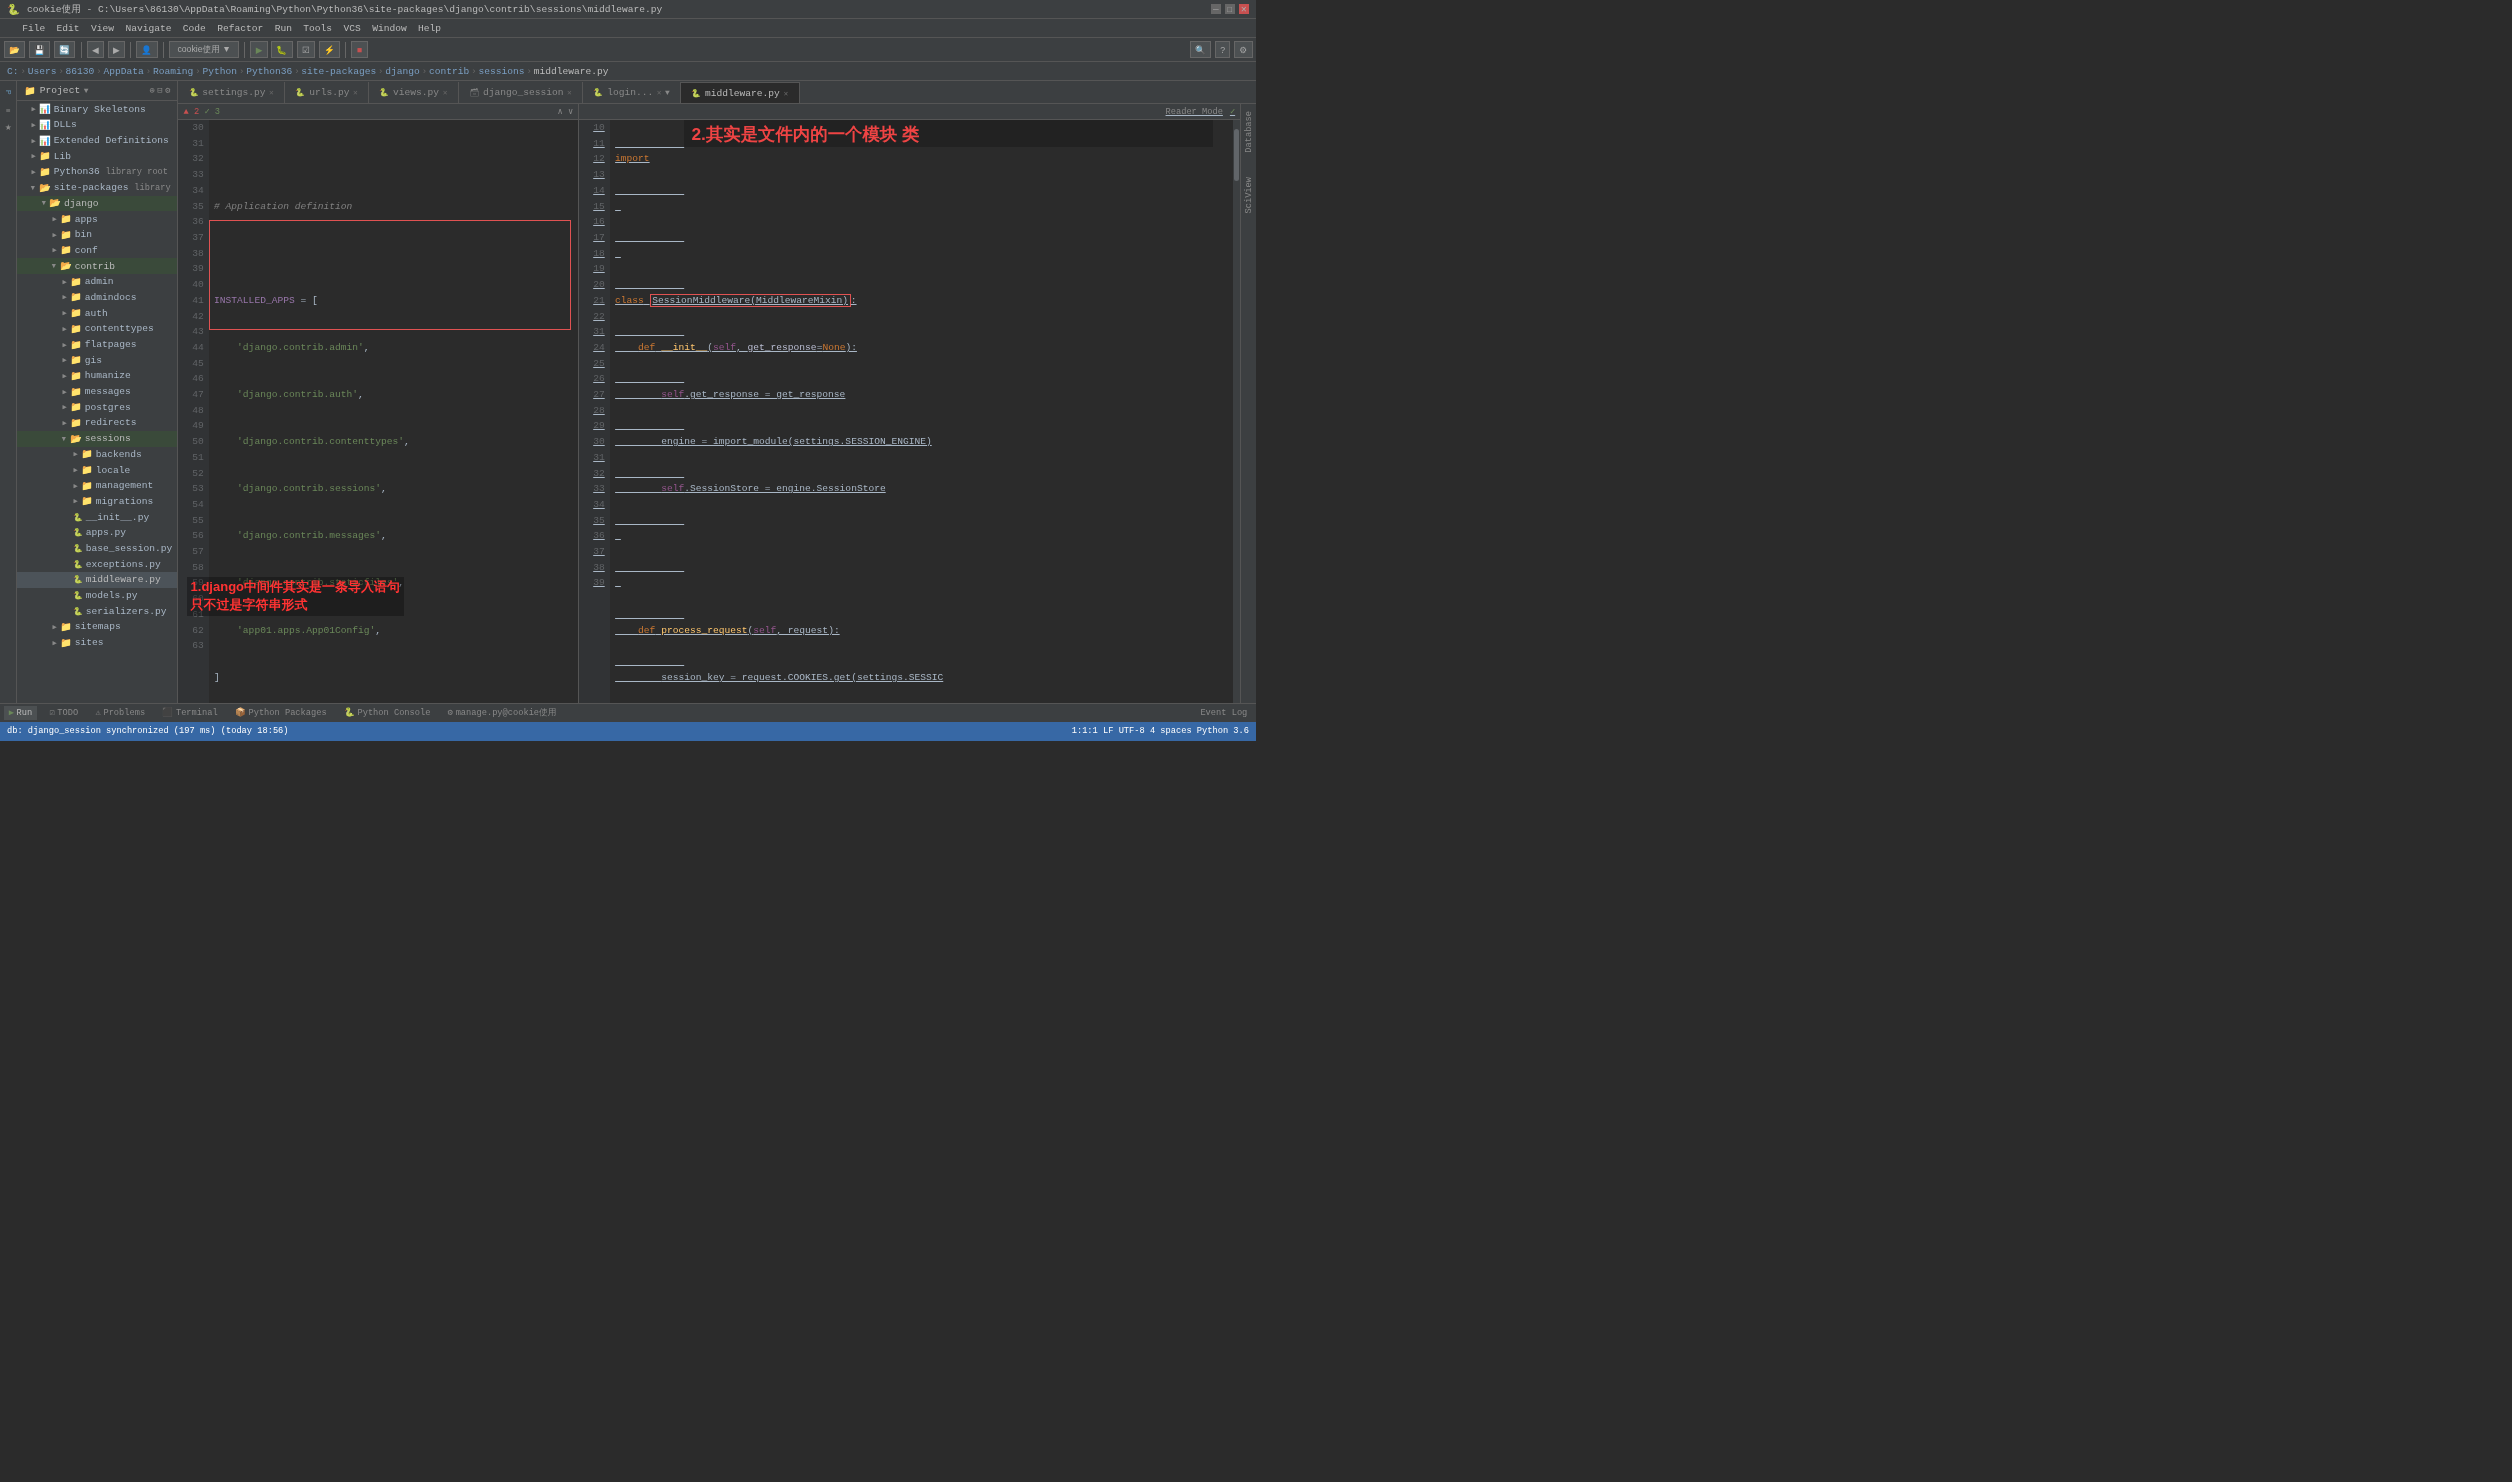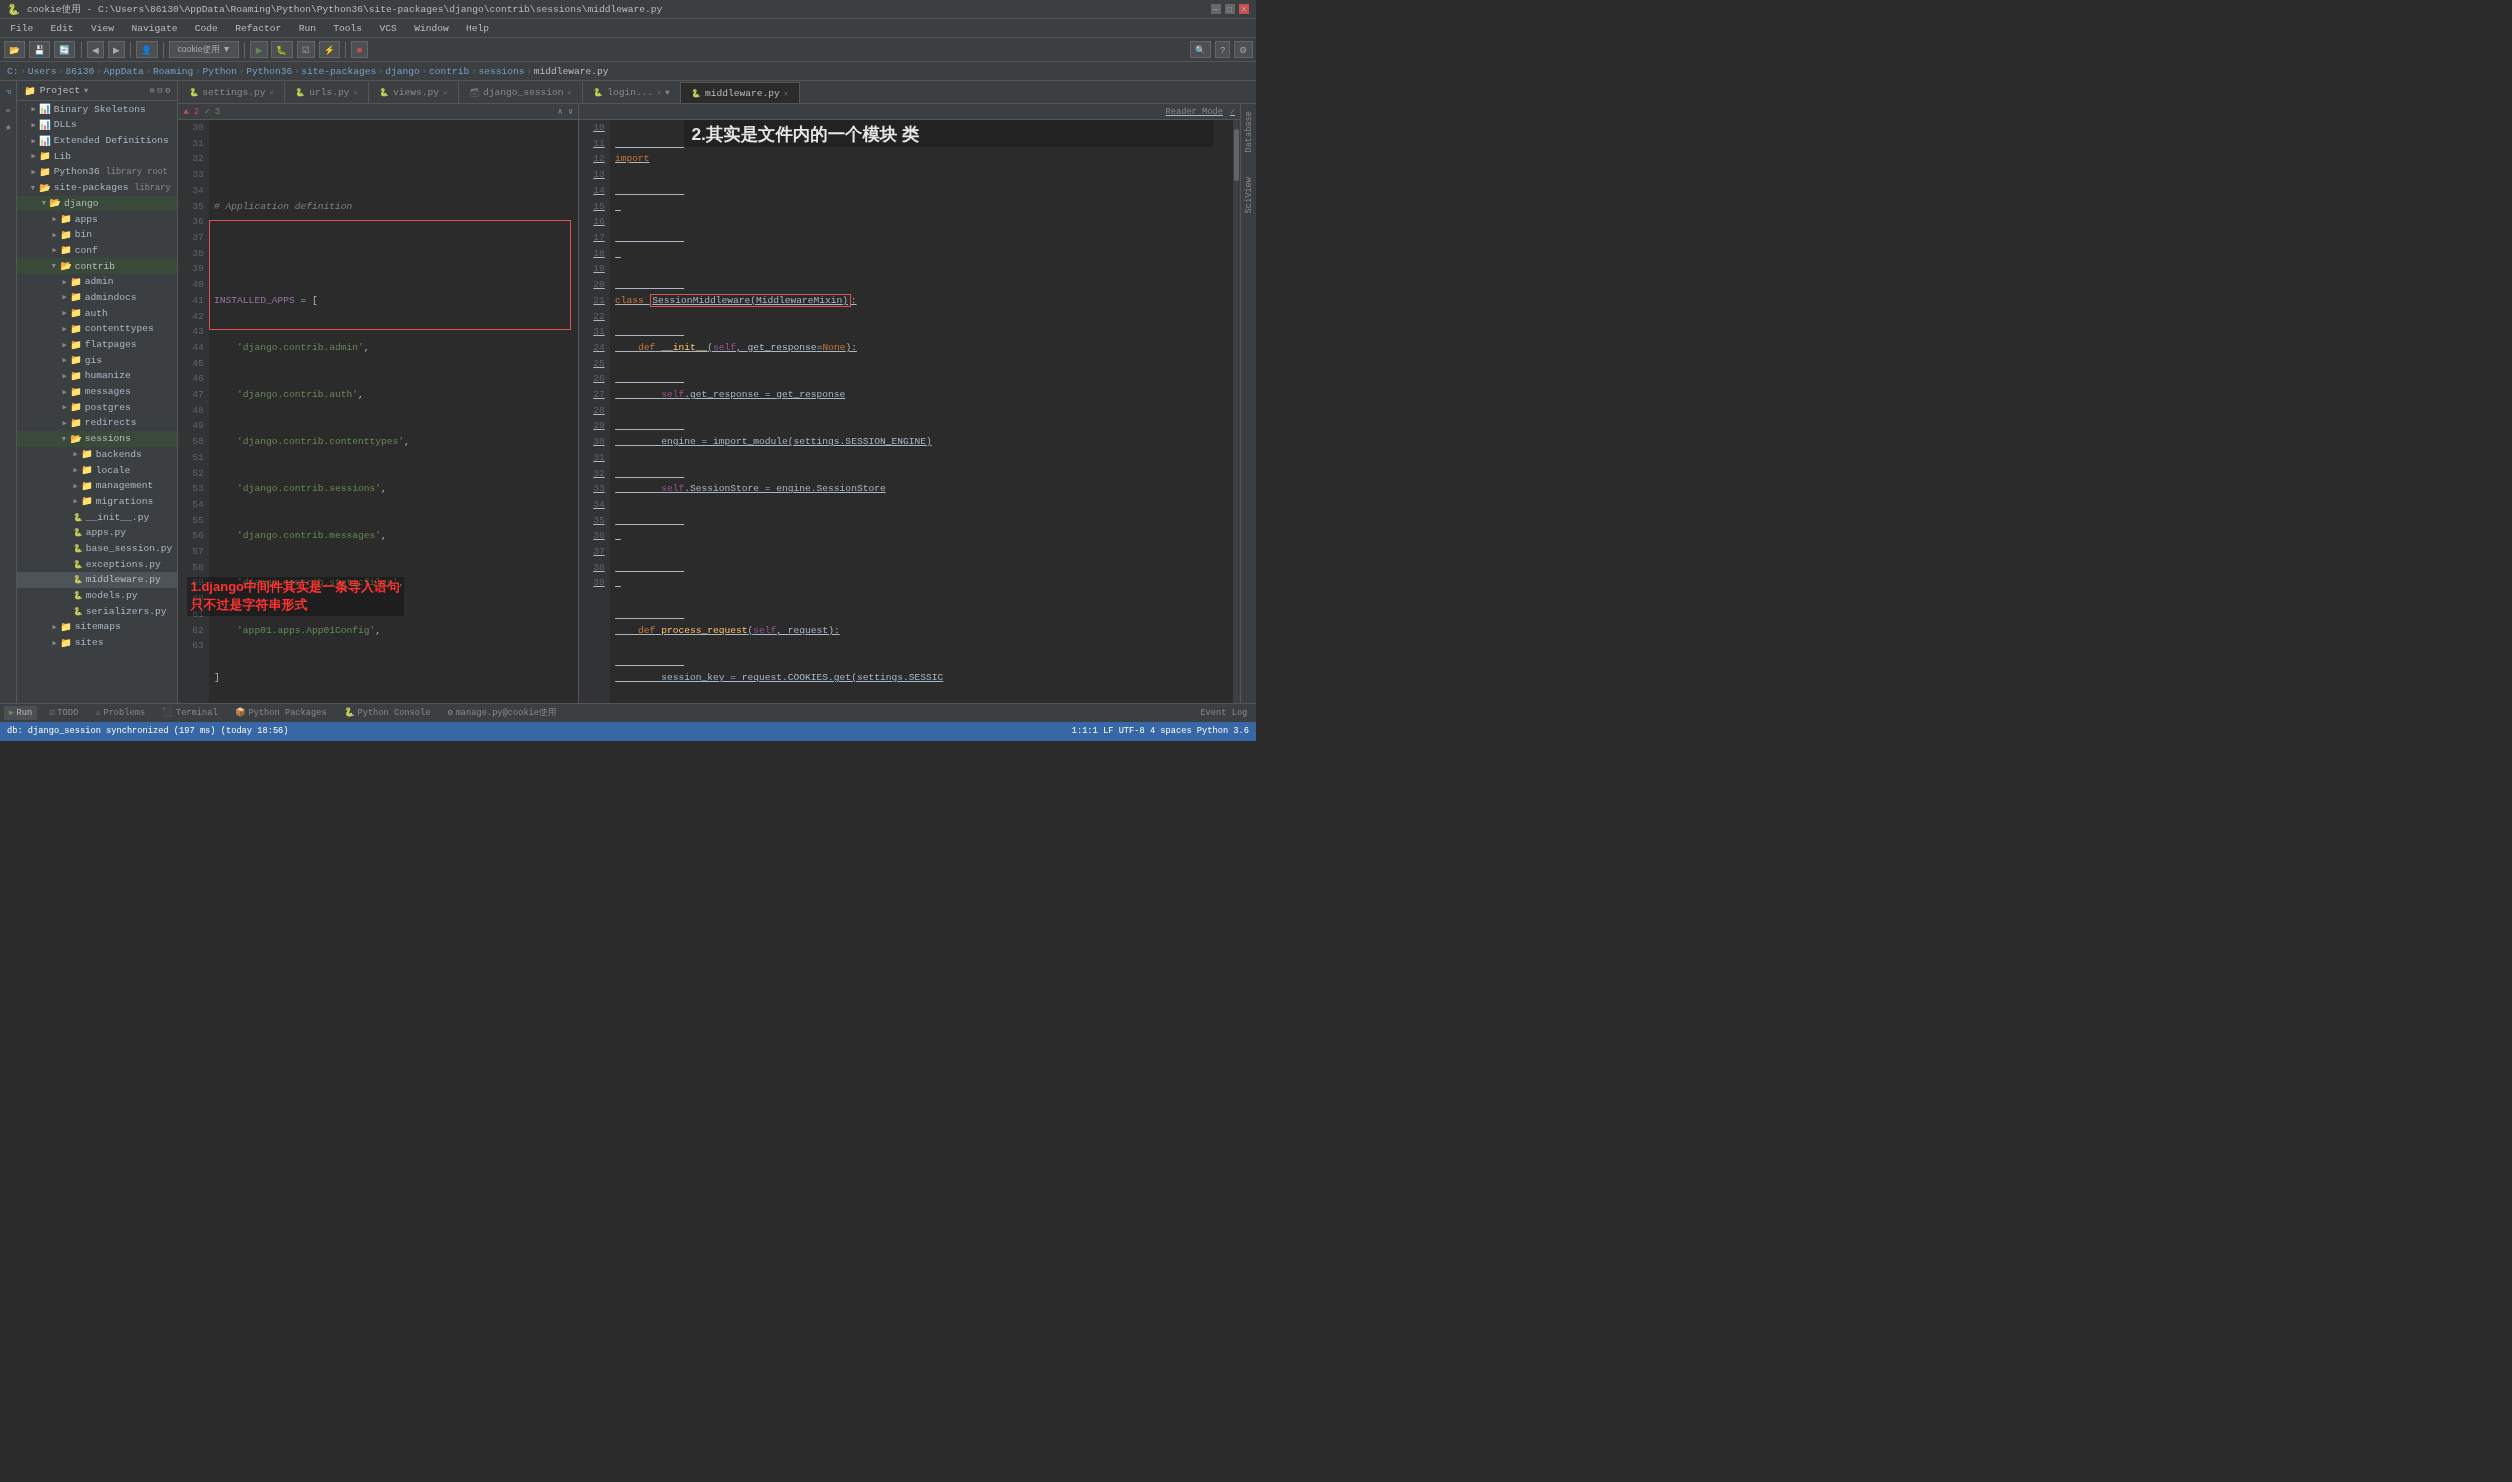--- a/index.html
+++ b/index.html
@@ -42,23 +42,23 @@
       cursor: pointer;
       display: flex; align-items: center; justify-content: center;
     }
 
     
     .menu-bar {
       background: #3c3f41;
       height: 19px;
       display: flex;
       align-items: center;
-      padding: 0 5px;
+      padding: 0 17px;
       border-bottom: 0.9px solid #555;
-      gap: 7px;
+      gap: 1px;
     }
     .menu-item {
       color: #bbb;
       font-size: 9.6px;
       padding: 1.7px 5.2px;
       cursor: pointer;
     }
 
     
     .toolbar {
@@ -782,21 +782,21 @@
             
             
             
             
             
             
             
           </div>
         </div>
 
-        <div style="position:absolute;top:15.7px;left:105px;right:27px;color:#e5e5e5;font-size:17.4px;font-weight:bold;font-family:Arial;z-index:20;pointer-events:none;background:rgba(0,0,0,0.2);padding:1.7px 7px;">
+        <div style="position:absolute;top:15.7px;left:105px;right:27px;color:#ef4444;font-size:17.4px;font-weight:bold;font-family:Arial;z-index:20;pointer-events:none;background:rgba(0,0,0,0.2);padding:1.7px 7px;">
           2.其实是文件内的一个模块 类
         </div>
 
         <div class="scrollbar-v" style="right:0;top:15.7px;">
           <div class="scrollbar-thumb" style="height:52px;top:8.7px;"></div>
         </div>
       </div>
 
       <div style="width:15.7px;background:#3c3f41;border-left:0.9px solid #555;display:flex;flex-direction:column;align-items:center;padding-top:3.5px;">
         <div class="right-sidebar-label">Database</div>

